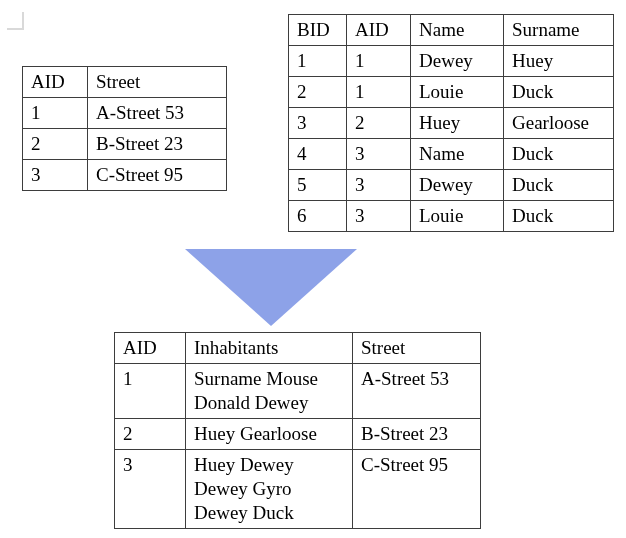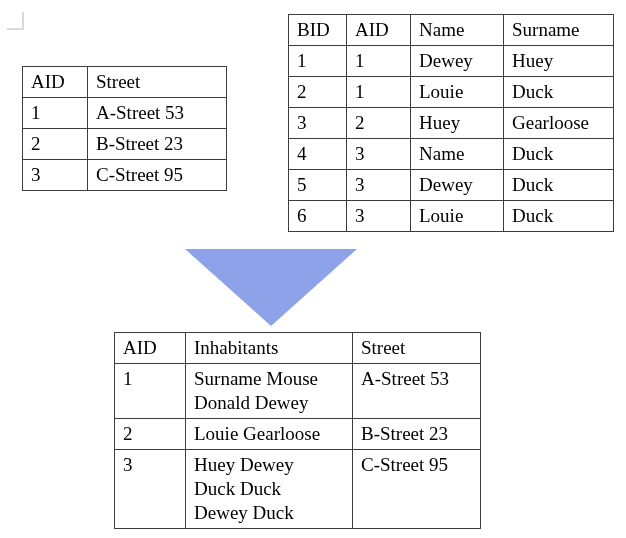--- a/index.html
+++ b/index.html
@@ -246,33 +246,33 @@
           </td>
           <td>
             <div>A-Street 53</div>
           </td>
         </tr>
         <tr>
           <td>
             <div>2</div>
           </td>
           <td>
-            <div>Louie Gearloose</div>
+            <div>Huey Gearloose</div>
           </td>
           <td>
             <div>B-Street 23</div>
           </td>
         </tr>
         <tr>
           <td>
             <div>3</div>
           </td>
           <td>
             <div>Huey Dewey</div>
-            <div>Duck Duck</div>
+            <div>Dewey Gyro</div>
             <div>Dewey Duck</div>
           </td>
           <td>
             <div>C-Street 95</div>
           </td>
         </tr>
       </tbody>
     </table>
 
 </div>

